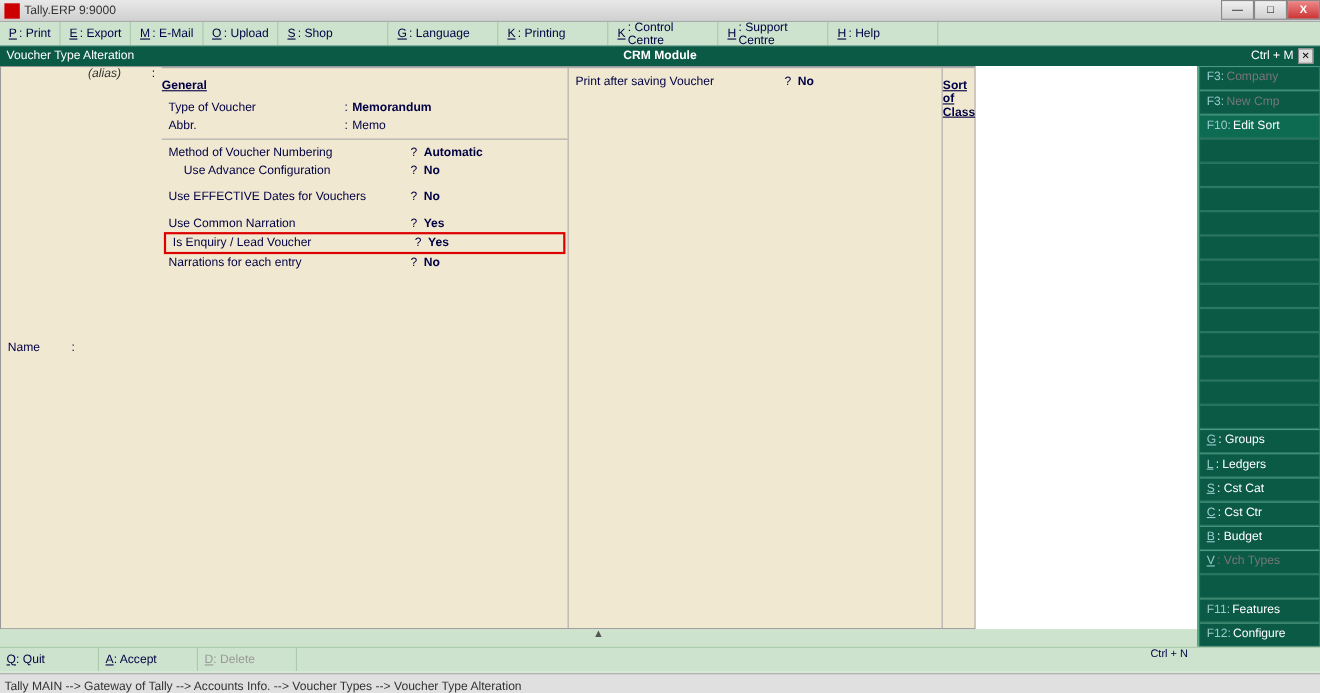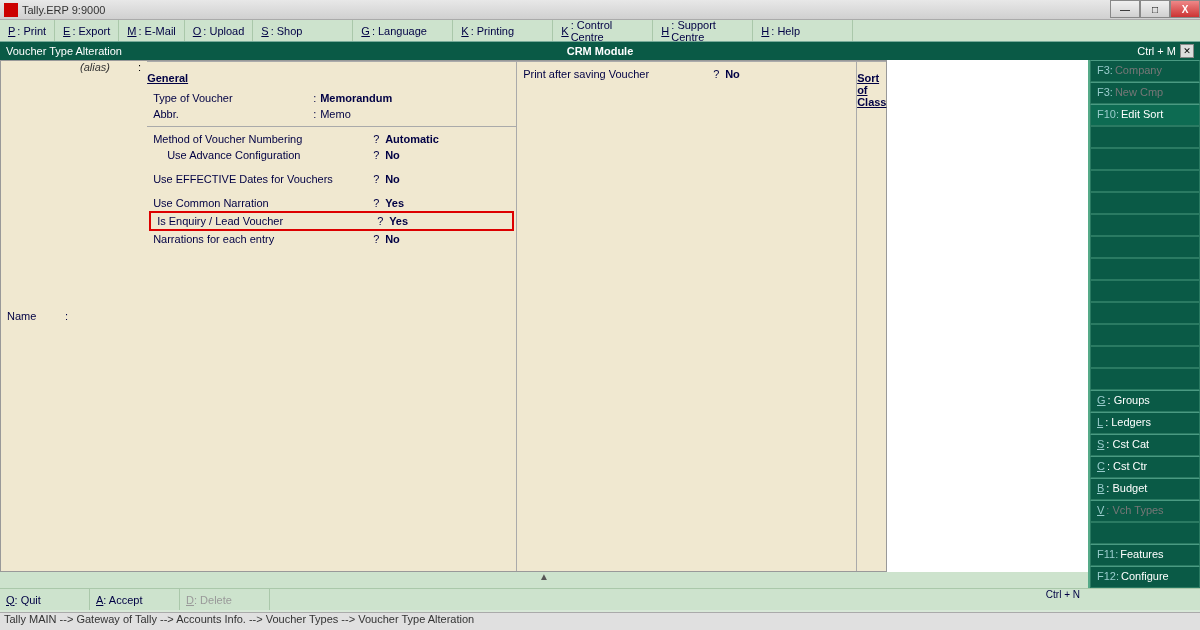--- a/index.html
+++ b/index.html
@@ -44,21 +44,21 @@
 .field-val{font-weight:bold;color:#004}
 .field-row.indent .field-label{padding-left:14px}
 .subsection{border-top:1px solid #aaa;margin-top:4px;padding-top:4px}
 .highlight-row{border:2px solid #d00;margin:0 2px}
 .bottom-bar2{height:18px;background:#cde3cd;display:flex;position:relative;align-items:center}
 .bottom-btn{width:90px;padding:2px 6px;border-right:1px solid #aac8aa;color:#004;display:flex;align-items:center}
 .bottom-btn .ul{text-decoration:underline}
 .bottom-btn.disabled{color:#999}
 .ctrl-n{position:absolute;right:4px;color:#004;font-size:10px}
 .arrow-up{position:absolute;left:50%;top:-1px;transform:translateX(-50%);font-size:10px;color:#555}
-.statusbar{height:18px;background:#e0e0e0;border-top:1px solid #aaa;display:flex;align-items:flex-start;padding:0 4px;font-size:10px;color:#333;position:absolute;bottom:0;left:0;right:0}
+.statusbar{height:18px;background:#e0e0e0;border-top:1px solid #aaa;display:flex;align-items:flex-end;padding:0 4px;font-size:10px;color:#333;position:absolute;bottom:0;left:0;right:0}
 .status-item{border-right:1px solid #bbb;padding:0 8px;height:100%;display:flex;align-items:center}
 .status-right{margin-left:auto;display:flex}
 .content-inner{position:relative}
 </style>
 </head>
 <body>
 
 <div class="titlebar">
   <div class="titlebar-icon"></div>
   <span class="titlebar-text">Tally.ERP 9:9000</span>

